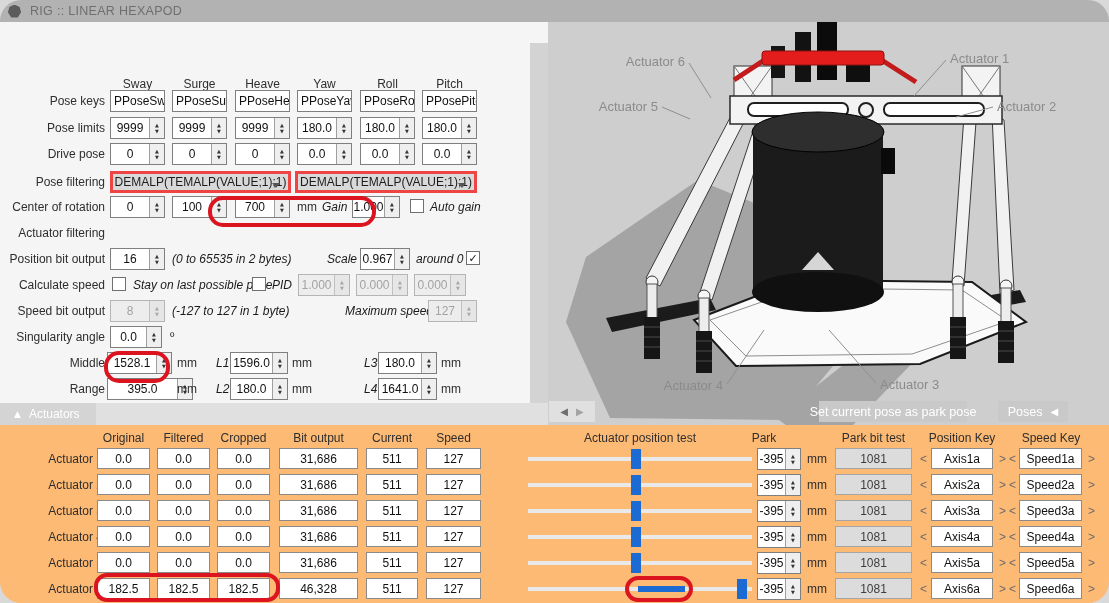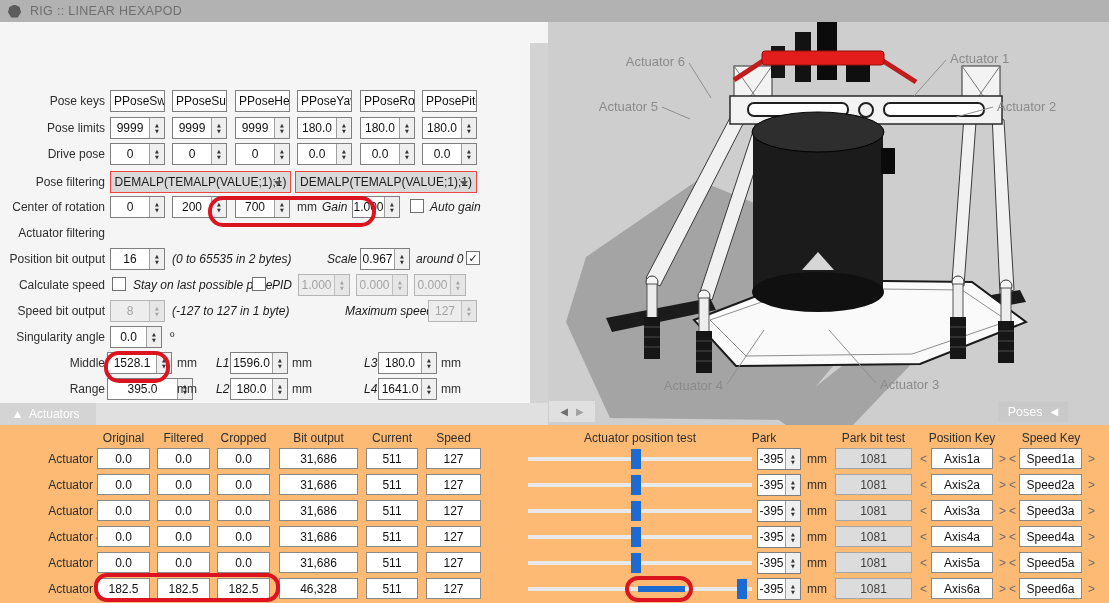--- a/index.html
+++ b/index.html
@@ -1,18 +1,18 @@
 <!DOCTYPE html>
 <html><head>
 <meta charset="utf-8">
 <style>
   * { margin:0; padding:0; box-sizing:border-box; }
   html,body { width:1109px; height:603px; }
   body { font-family:"Liberation Sans", sans-serif; font-size:12px; color:#1a1a1a; background:#d9d9d9; }
-  #app { position:relative; width:1109px; height:603px; overflow:hidden; background:#d9d9d9; }
+  #app { position:relative; width:1109px; height:603px; overflow:hidden; background:#d9d9d9;border-radius:21px; }
 
   
   .titlebar { position:absolute; left:0; top:0; width:1109px; height:22px; background:#b2b2b2; display:flex; align-items:center; }
   .app-icon { width:13px; height:13px; margin-left:8px; background:#5c5c5c;
     clip-path:polygon(50% 0,90% 20%,100% 60%,75% 100%,25% 100%,0 60%,10% 20%); }
   .app-title { margin-left:9px; color:#6f6f6f; font-size:12.5px; letter-spacing:.3px; }
 
   
   .left { position:absolute; left:0; top:22px; width:548px; height:403px; background:#f5f5f5; }
   .banner { position:absolute; left:0; top:0; width:548px; height:21px; background:#cbcbcb;
@@ -23,21 +23,21 @@
   .lab { position:absolute; left:0; top:4px; width:105px; text-align:right; color:#2e2e2e; white-space:nowrap; }
   .colhead { position:absolute; top:0; text-align:center; color:#2e2e2e; }
   .tbox { position:absolute; top:0; height:22px; background:#fff; border:1px solid #7f7f7f;
     display:flex; align-items:center; overflow:hidden; white-space:nowrap; color:#111; padding-left:3px; }
   .spin { position:absolute; top:0; height:22px; background:#fff; border:1px solid #7f7f7f; display:flex; color:#111; }
   .spin .v { flex:1; display:flex; align-items:center; justify-content:center; overflow:hidden; white-space:nowrap; }
   .ar { width:15px; border-left:1px solid #9f9f9f; background:#efefef; display:flex; flex-direction:column;
     align-items:center; justify-content:center; gap:1px; font-family:"DejaVu Sans",sans-serif; font-size:5px; line-height:5px; color:#333; }
   .spin.dis, .tbox.dis { background:#ededed; color:#a3a3a3; border-color:#b5b5b5; }
   .spin.dis .ar { color:#a8a8a8; background:#e6e6e6; border-left-color:#c0c0c0; }
-  .dd { position:absolute; top:0; height:22px; background:#d9d9d9; border:1px solid #ef4444;
+  .dd { position:absolute; top:0; height:22px; background:#d9d9d9; border:3px solid #ef4444;
     display:flex; align-items:center; justify-content:center; color:#1c1c1c; }
   .dd .chev { position:absolute; right:8px; top:9px; width:0; height:0;
     border-left:4px solid transparent; border-right:4px solid transparent; border-top:5px solid #555; }
   .cb { position:absolute; top:3px; width:14px; height:14px; background:#fff; border:1px solid #707070;
     display:flex; align-items:center; justify-content:center; font-size:11px; line-height:11px; color:#111; }
   .cb.on::after { content:"✓"; }
   .hint { position:absolute; top:4px; color:#1a1a1a; white-space:nowrap;font-style:italic; }
   .unit { position:absolute; top:4px; color:#2e2e2e; white-space:nowrap; }
 
   
@@ -89,20 +89,28 @@
   <header class="titlebar">
     <span class="app-icon"></span>
     <span class="app-title">RIG :: LINEAR HEXAPOD</span>
   </header>
 
   <section class="left">
     <div class="gutter"></div>
 
     <div class="form">
 
+      <div class="frow" style="top:12px">
+        <span class="colhead" style="left:110px;width:55px">Sway</span>
+        <span class="colhead" style="left:172px;width:55px">Surge</span>
+        <span class="colhead" style="left:235px;width:55px">Heave</span>
+        <span class="colhead" style="left:297px;width:55px">Yaw</span>
+        <span class="colhead" style="left:360px;width:55px">Roll</span>
+        <span class="colhead" style="left:422px;width:55px">Pitch</span>
+      </div>
 
       <div class="frow" style="top:25px">
         <span class="lab">Pose keys</span>
         <div class="tbox" style="left:110px;width:55px">PPoseSway</div>
         <div class="tbox" style="left:172px;width:55px">PPoseSurge</div>
         <div class="tbox" style="left:235px;width:55px">PPoseHeave</div>
         <div class="tbox" style="left:297px;width:55px">PPoseYaw</div>
         <div class="tbox" style="left:360px;width:55px">PPoseRoll</div>
         <div class="tbox" style="left:422px;width:55px">PPosePitch</div>
       </div>
@@ -214,21 +222,21 @@
       <div class="frow" style="top:131px">
         <span class="lab">Center of rotation</span>
         <div class="spin" style="left:110px;width:55px">
             <span class="v">0</span>
             <span class="ar">
               <i>▲</i>
               <i>▼</i>
             </span>
           </div>
         <div class="spin" style="left:172px;width:55px">
-            <span class="v">200</span>
+            <span class="v">100</span>
             <span class="ar">
               <i>▲</i>
               <i>▼</i>
             </span>
           </div>
         <div class="spin" style="left:235px;width:55px">
             <span class="v">700</span>
             <span class="ar">
               <i>▲</i>
               <i>▼</i>
@@ -504,20 +512,21 @@
         <text x="449" y="89" text-anchor="start">Actuator 2</text>
         <text x="175" y="368" text-anchor="end">Actuator 4</text>
         <text x="332" y="367" text-anchor="start">Actuator 3</text>
       </g>
     </svg>
 
     <div class="navbtns">
       <span class="prev">◀</span>
       <span class="next">▶</span>
     </div>
+    <div class="posebar-btn" style="left:271px;width:148px">Set current pose as park pose</div>
     <div class="posebar-btn" style="left:450px;width:70px">
       <span>Poses</span>
       <span class="poses-tri">◀</span>
     </div>
   </section>
 
   <section class="btm">
     <span class="th" style="left:97px;width:53px">Original</span>
     <span class="th" style="left:157px;width:53px">Filtered</span>
     <span class="th" style="left:217px;width:53px">Cropped</span>

